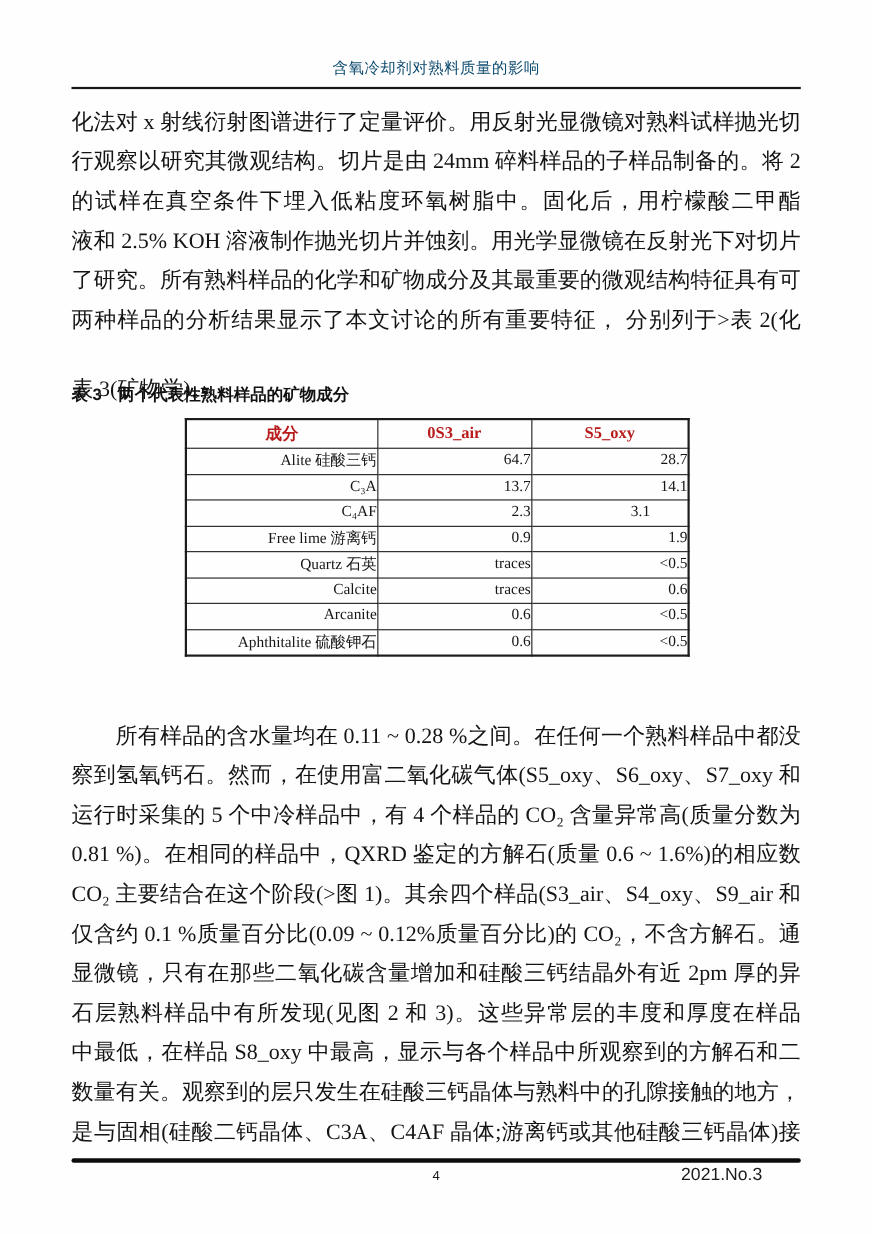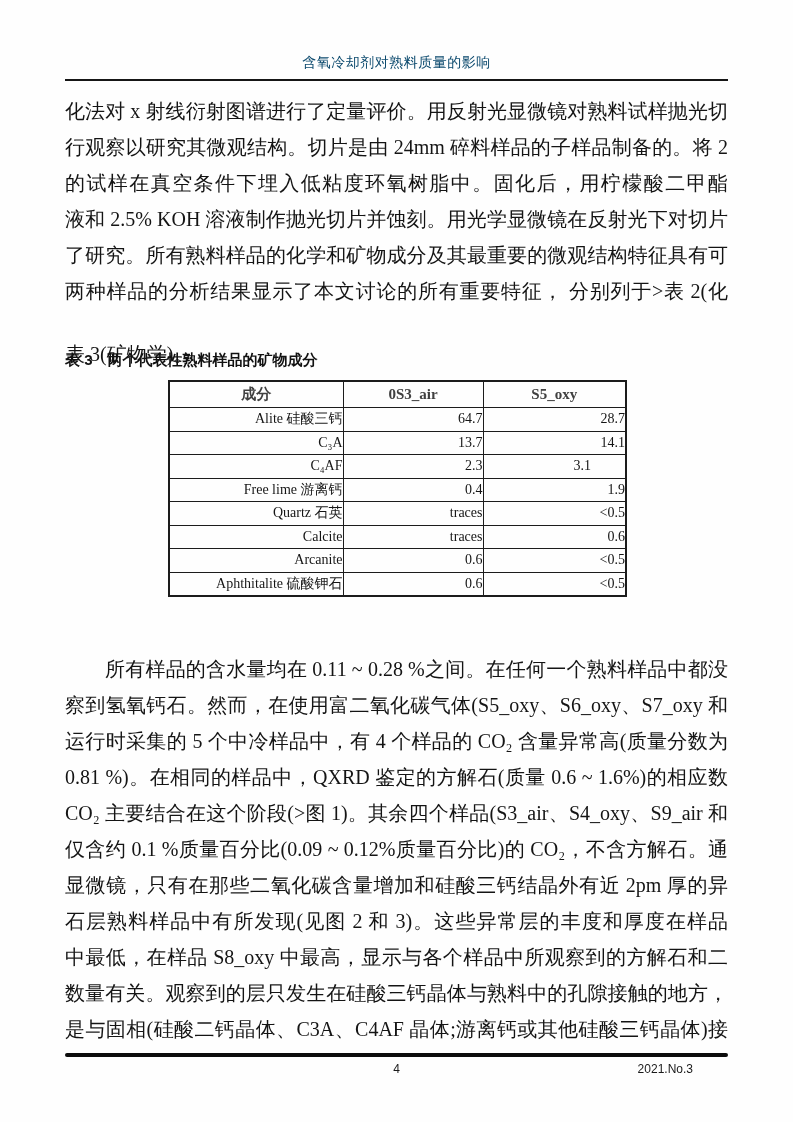--- a/index.html
+++ b/index.html
@@ -26,32 +26,32 @@
         font-family:"Liberation Sans","DejaVu Sans",sans-serif;color:#111;}
 
   
   table.mineral{position:absolute;top:380px;left:168px;width:457px;
         border-collapse:collapse;table-layout:fixed;border:2px solid #1c1c1c;
         font-family:"Liberation Serif","DejaVu Serif",serif;}
   table.mineral col:nth-child(1){width:174px;}
   table.mineral col:nth-child(2){width:140px;}
   table.mineral col:nth-child(3){width:143px;}
   table.mineral th{border:1.5px solid #1c1c1c;height:25px;font-size:15px;font-weight:700;
-        text-align:center;padding:0;color:#404040;}
+        text-align:center;padding:0;color:#b91c1c;}
   table.mineral td{border:1.5px solid #1c1c1c;height:22.5px;font-size:14px;
         text-align:right;padding:0;color:#151515;}
   table.mineral td.r{text-align:right;padding-right:34px;}
 
   
   .footer-rule{position:absolute;top:1053px;left:65px;width:663px;height:4px;
         background:#0c0c0c;border-radius:2px;}
   .footer-page{position:absolute;top:1061px;left:0;width:100%;height:16px;line-height:16px;
         text-align:center;font-size:12px;font-family:"Liberation Sans","DejaVu Sans",sans-serif;color:#1a1a1a;}
   .footer-issue{position:absolute;top:1061px;right:100px;height:16px;line-height:16px;
-        font-size:12px;font-family:"Liberation Sans","DejaVu Sans",sans-serif;color:#1a1a1a;}
+        font-size:16px;font-family:"Liberation Sans","DejaVu Sans",sans-serif;color:#1a1a1a;}
 </style>
 </head>
 <body>
 
 <div class="page">
 
   <div class="running-head">含氧冷却剂对熟料质量的影响</div>
   <div class="header-rule"></div>
 
   <div class="para para-1">
@@ -90,21 +90,21 @@
         <td>13.7</td>
         <td>14.1</td>
       </tr>
       <tr>
         <td>C₄AF</td>
         <td>2.3</td>
         <td class="r">3.1</td>
       </tr>
       <tr>
         <td>Free lime 游离钙</td>
-        <td>0.4</td>
+        <td>0.9</td>
         <td>1.9</td>
       </tr>
       <tr>
         <td>Quartz 石英</td>
         <td>traces</td>
         <td>&lt;0.5</td>
       </tr>
       <tr>
         <td>Calcite</td>
         <td>traces</td>

